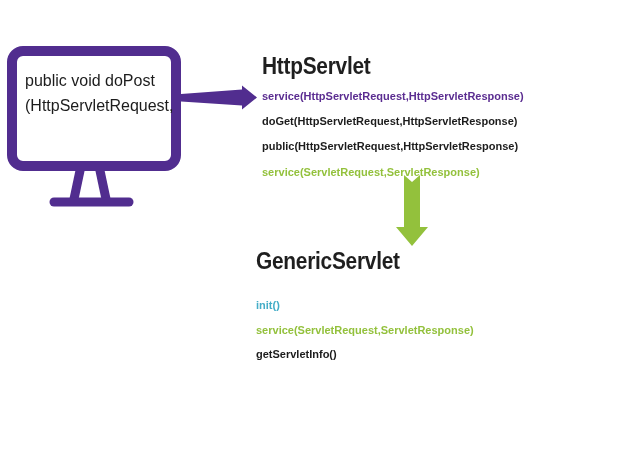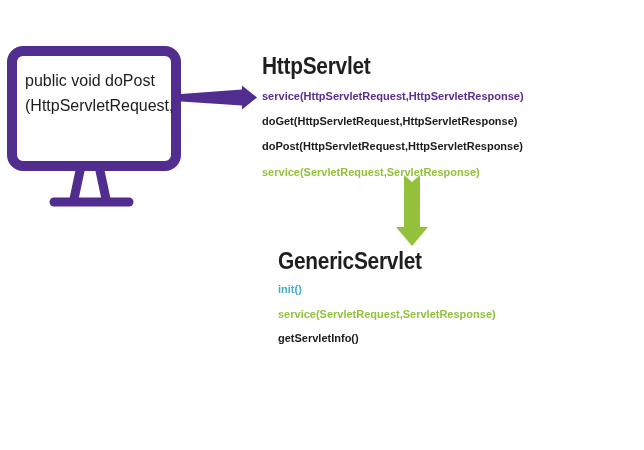--- a/index.html
+++ b/index.html
@@ -20,21 +20,21 @@
   }
   
   .section{position:absolute;white-space:nowrap;}
   .section-title{
     font-size:24px;font-weight:700;color:#1f1f1f;line-height:24px;
     transform:scaleX(0.87);transform-origin:left center;display:inline-block;
     letter-spacing:-0.3px;
   }
   .method-list{margin-top:6px;}
   .method{font-size:11px;line-height:25.2px;color:#1c1c1c;font-weight:bold;}
-  #generic-section .method-list{margin-top:4px;}
+  #generic-section .method-list{margin-top:20px;}
   #generic-section .method{line-height:24.7px;}
   .shape-purple{fill:var(--purple);}
   .shape-green{fill:var(--green);}
   .stand-stroke{stroke:var(--purple);fill:none;}
 </style>
 </head>
 <body>
 
 <div id="stage">
 
@@ -56,26 +56,26 @@
       <div>public void doPost</div>
       <div>(HttpServletRequest,</div>
     </div>
   </div>
 
   <div id="http-section" class="section" style="left:262px;top:54px;">
     <div class="section-title">HttpServlet</div>
     <div class="method-list">
       <div class="method" style="color: var(--purple_text);">service(HttpServletRequest,HttpServletResponse)</div>
       <div class="method" style="color: var(--black);">doGet(HttpServletRequest,HttpServletResponse)</div>
-      <div class="method" style="color: var(--black);">doPost(HttpServletRequest,HttpServletResponse)</div>
+      <div class="method" style="color: var(--black);">public(HttpServletRequest,HttpServletResponse)</div>
       <div class="method" style="color: var(--green);">service(ServletRequest,ServletResponse)</div>
     </div>
   </div>
 
-  <div id="generic-section" class="section" style="left:278px;top:249px;">
+  <div id="generic-section" class="section" style="left:256px;top:249px;">
     <div class="section-title">GenericServlet</div>
     <div class="method-list">
       <div class="method" style="color: var(--teal);">init()</div>
       <div class="method" style="color: var(--green);">service(ServletRequest,ServletResponse)</div>
       <div class="method" style="color: var(--black);">getServletInfo()</div>
     </div>
   </div>
 
 </div>
 

